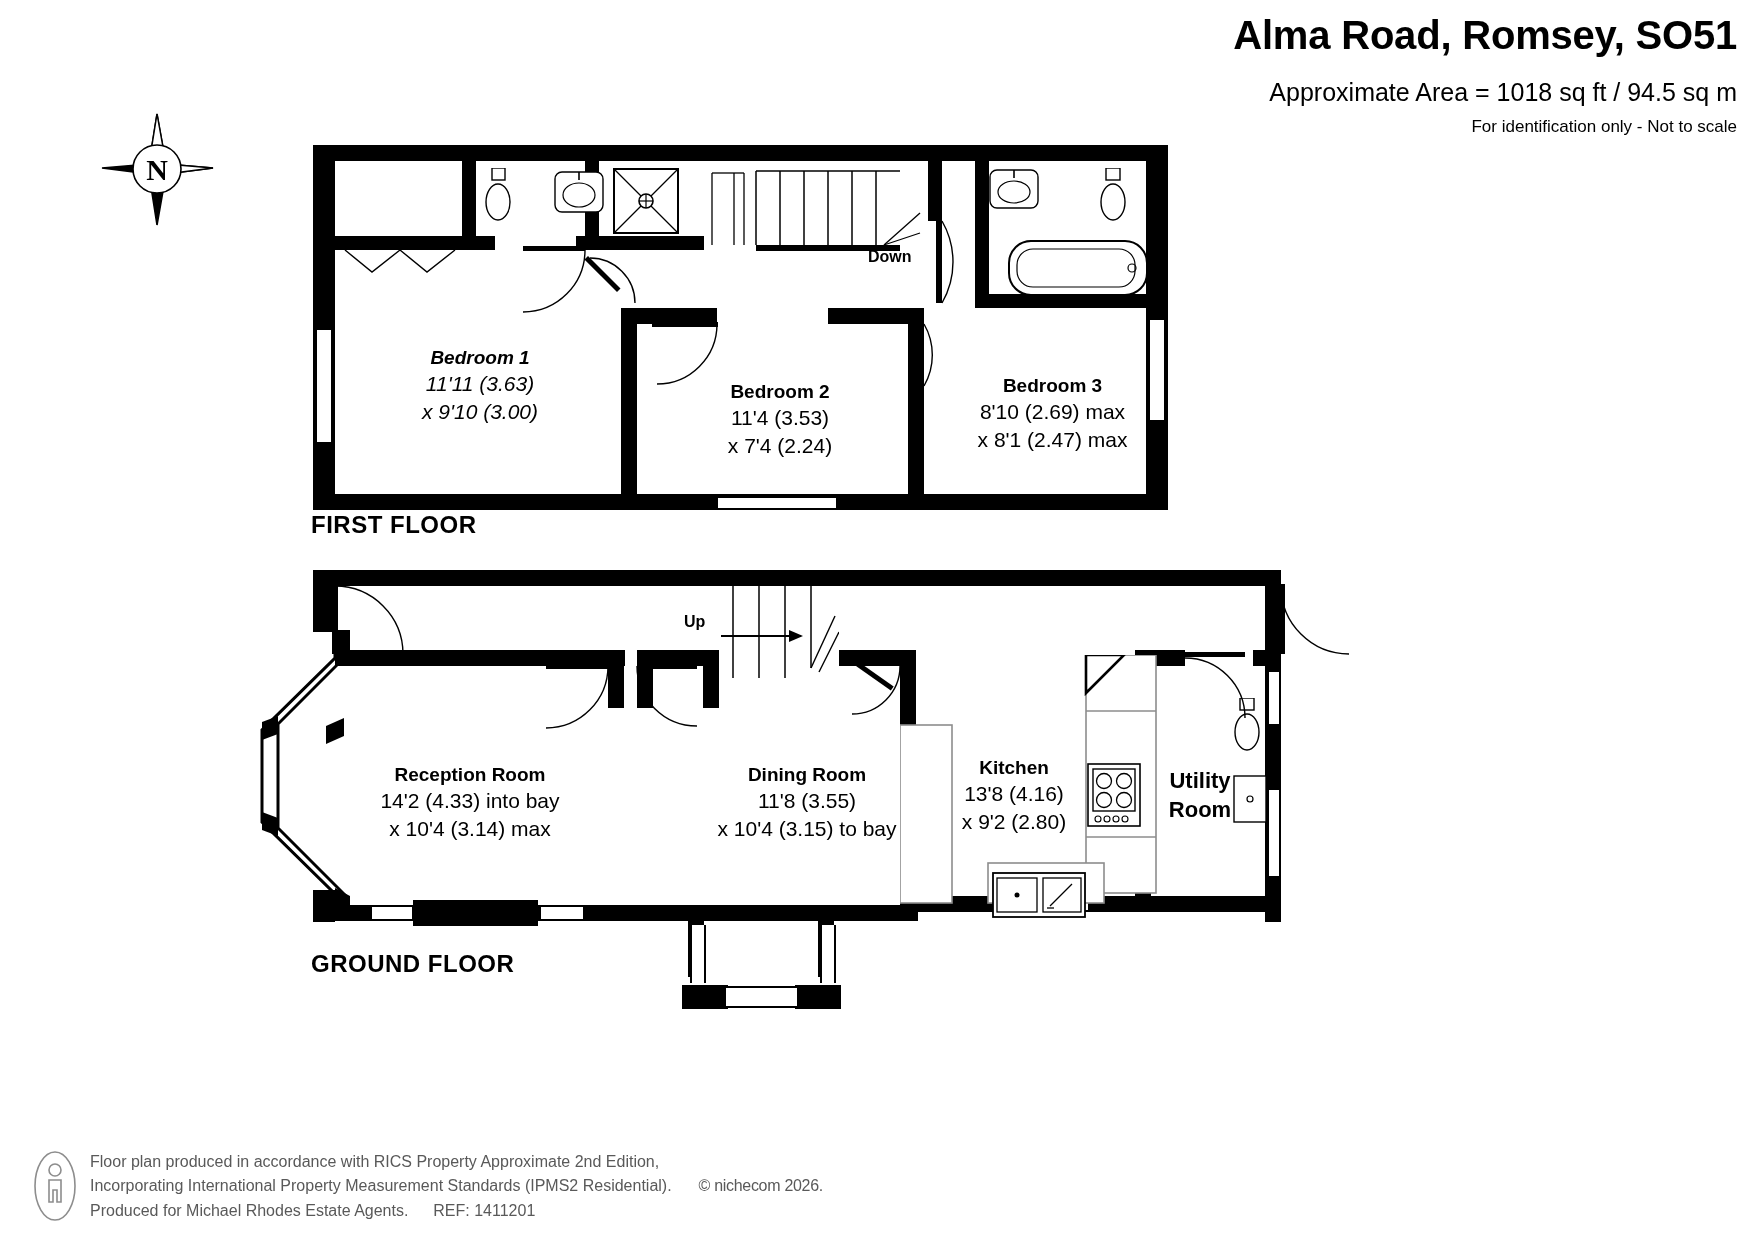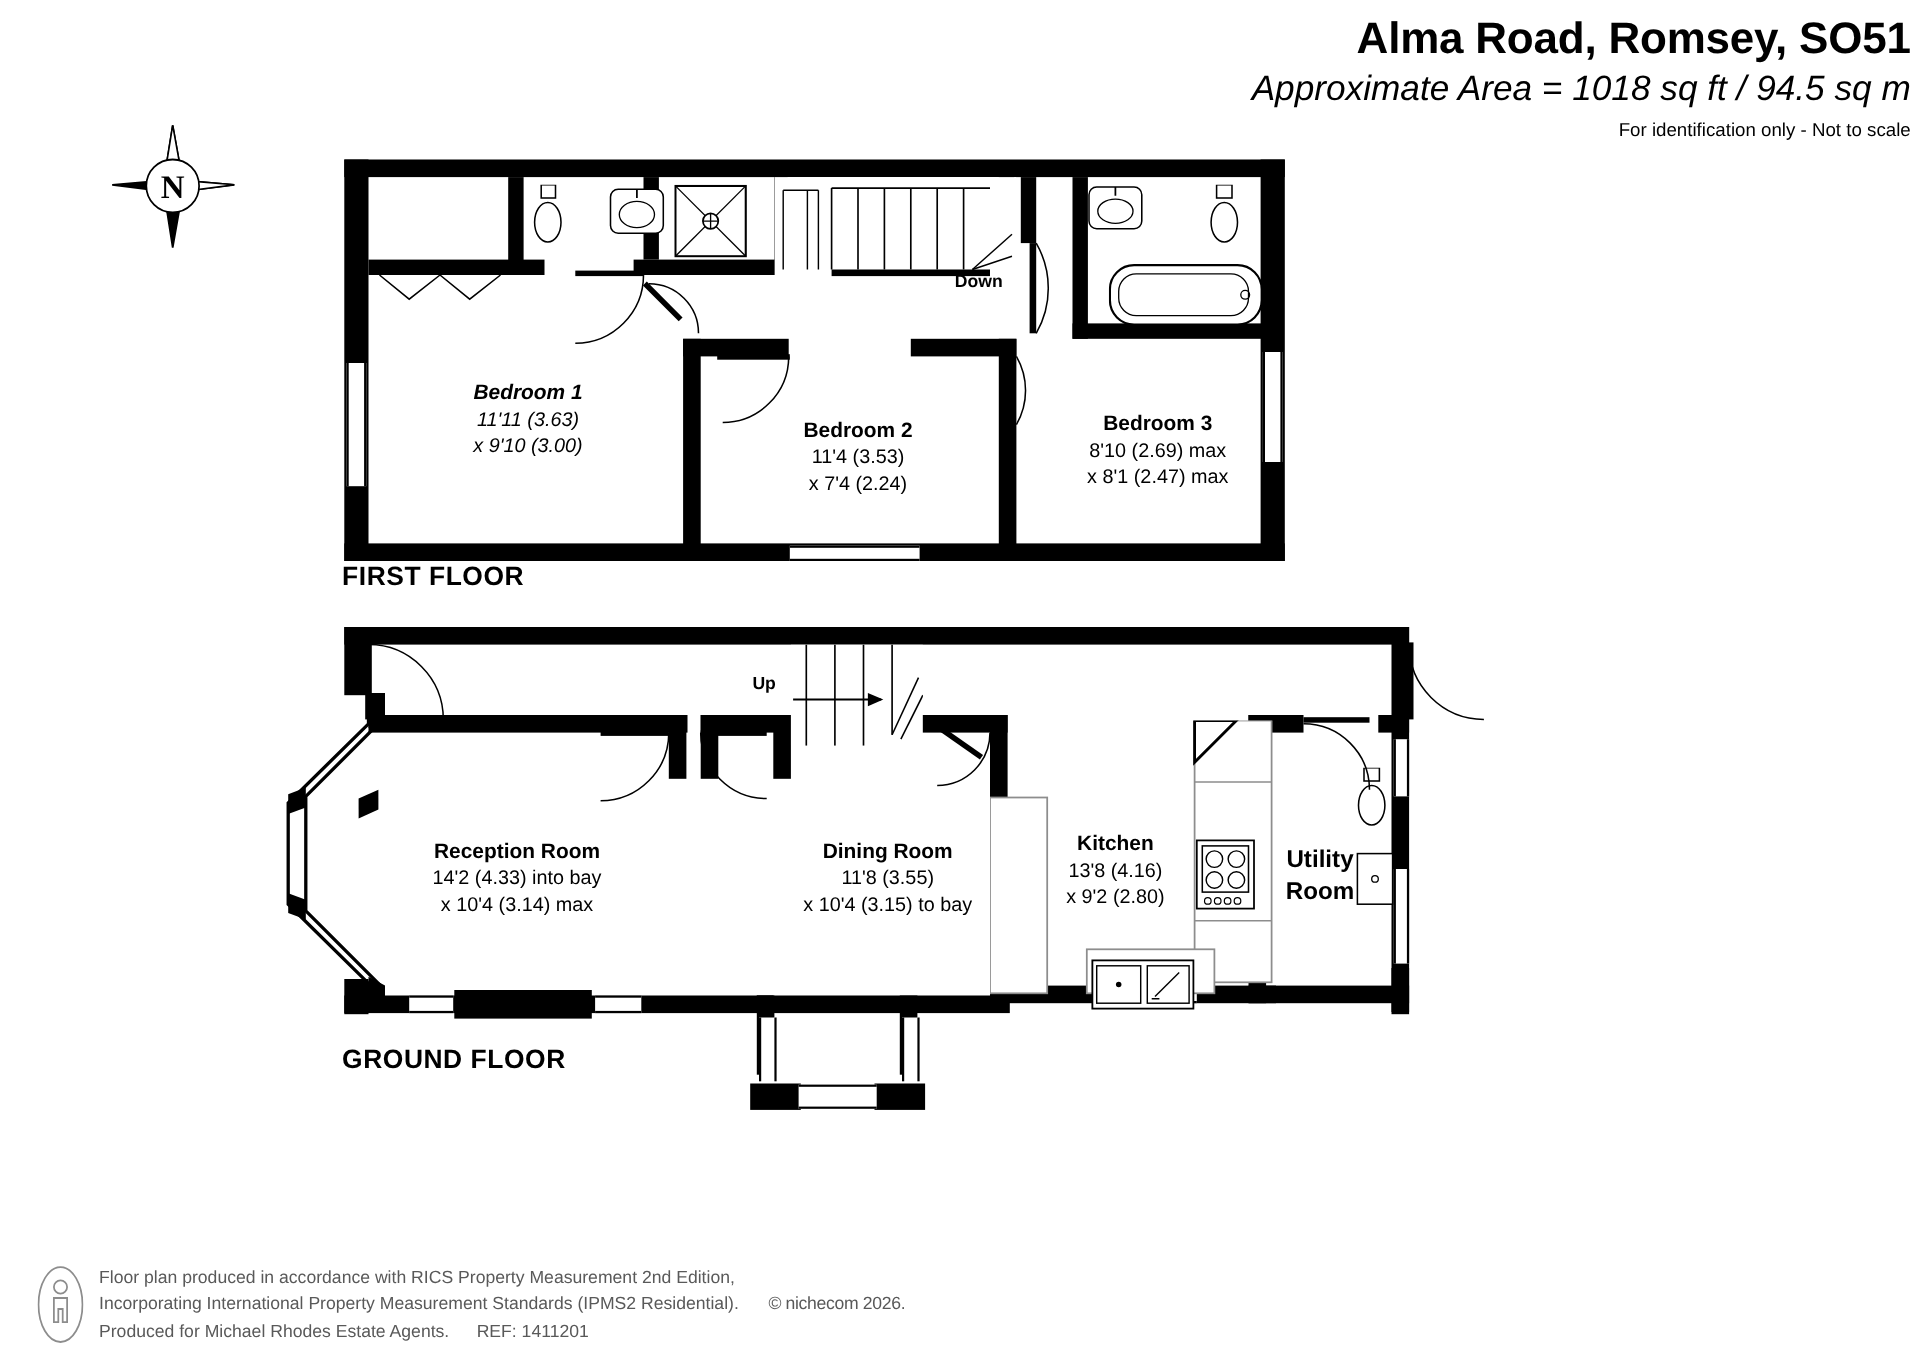--- a/index.html
+++ b/index.html
@@ -28,24 +28,23 @@
     text-align: right;
   }
   #title {
     font-size: 40px;
     font-weight: bold;
     letter-spacing: -0.2px;
     line-height: 1.15;
     white-space: nowrap;
   }
   #area-line {
-    font-size: 32px;
-    margin-top: 4px;
-    white-space: nowrap;
-    font-style: italic;
+    font-size: 25px;
+    margin-top: 20px;
+    white-space: nowrap;
   }
   #ident-line {
     font-size: 17px;
     margin-top: 10px;
     white-space: nowrap;
   }
 
   
   .floor-title {
     font-size: 24px;
@@ -59,21 +58,21 @@
     position: absolute;
     text-align: center;
     white-space: nowrap;
     line-height: 1.32;
   }
   .room .rname {
     font-size: 19px;
     font-weight: bold;
   }
   .room .rdim {
-    font-size: 18px;
+    font-size: 21px;
   }
   .room.small .rname { font-size: 22px; }
 
   
   .dirlabel {
     position: absolute;
     font-size: 16px;
     font-weight: bold;
     white-space: nowrap;
   }
@@ -441,21 +440,21 @@
     <div class="floor-title" style="position:absolute; left:311px; top:950px;">GROUND FLOOR</div>
   </div>
 
   <div id="footer">
     <svg width="42" height="72" viewBox="0 0 42 72">
       <ellipse cx="21" cy="36" rx="20" ry="34" fill="#fff" stroke="#8d8d8d" stroke-width="1.6"></ellipse>
       <circle cx="21" cy="20" r="6" fill="#fff" stroke="#8d8d8d" stroke-width="1.6"></circle>
       <path d="M 15 30 L 27 30 L 27 52 L 23 52 L 23 40 L 19 40 L 19 52 L 15 52 Z" fill="#fff" stroke="#8d8d8d" stroke-width="1.6"></path>
     </svg>
     <div id="footer-text">
-      <div>Floor plan produced in accordance with RICS Property Measurement 2nd Edition,</div>
+      <div>Floor plan produced in accordance with RICS Property Approximate 2nd Edition,</div>
       <div>
         <span>Incorporating International Property Measurement Standards (IPMS2 Residential).</span>
         <span style="display:inline-block; width:18px;"></span>
         <span class="nich">© nichecom 2026.</span>
       </div>
       <div>
         <span>Produced for Michael Rhodes Estate Agents.</span>
         <span style="display:inline-block; width:16px;"></span>
         <span>REF: 1411201</span>
       </div>

